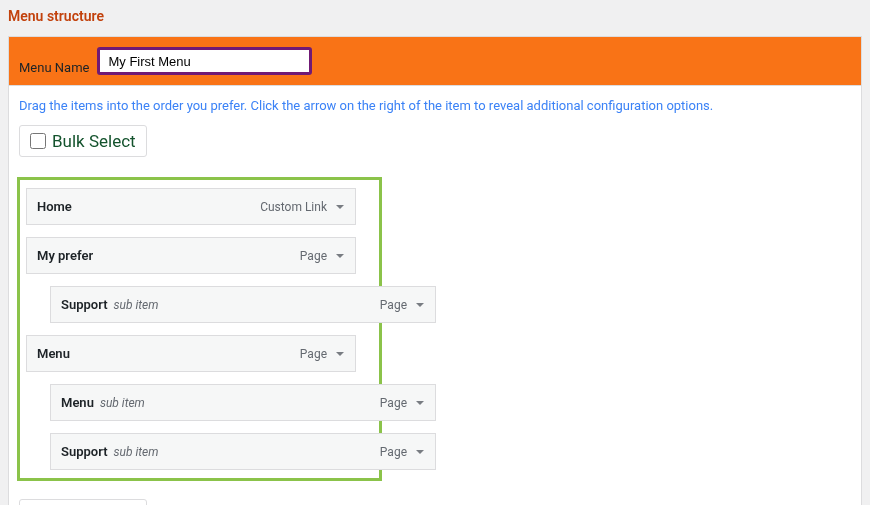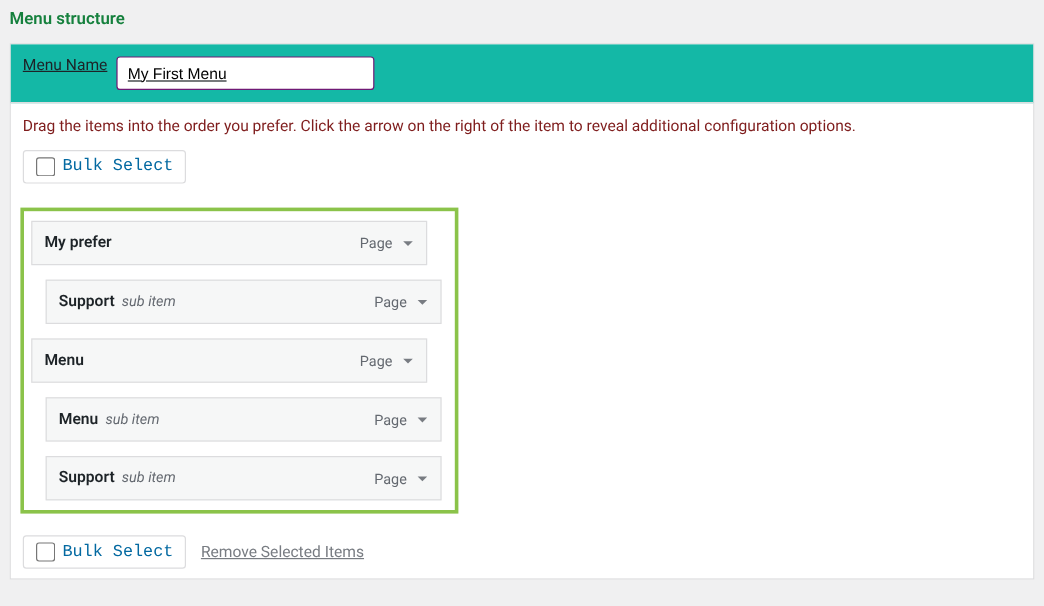--- a/index.html
+++ b/index.html
@@ -16,72 +16,70 @@
       height: 505px;
       padding: 8px;
     }
     .main-panel {
       background: #fff;
       border: 1px solid #dcdcde;
     }
     .section-heading {
       font-size: 14px;
       font-weight: 600;
-      color: #15803d;
+      color: #c2410c;
       margin-bottom: 8px;
       padding: 0 0 4px 0;
     }
     .menu-name-bar {
-      background: #14b8a6;
+      background: #f97316;
       border-bottom: 1px solid #dcdcde;
       padding: 10px 10px;
       display: flex;
-      align-items: flex-start;
+      align-items: flex-end;
       gap: 8px;
-      text-decoration: underline;
     }
     .menu-name-label {
       font-size: 13px;
       color: #1d2327;
     }
     .menu-name-input {
       padding: 4px 8px;
-      border: 1px solid #701a75;
+      border: 3px solid #701a75;
       border-radius: 3px;
       font-size: 13px;
       width: 215px;
       height: 28px;
       background: #fff;
     }
     .instructions-area {
       padding: 12px 10px 10px 10px;
     }
     .instructions-text {
       font-size: 13px;
-      color: #7f1d1d;
+      color: #3b82f6;
       margin-bottom: 12px;
     }
     .bulk-select-wrap {
       display: inline-flex;
       align-items: center;
       gap: 6px;
       border: 1px solid #dcdcde;
       border-radius: 3px;
       padding: 5px 10px;
       background: #fff;
     }
     .bulk-checkbox {
       width: 16px;
       height: 16px;
       cursor: pointer;
     }
     .bulk-label {
-      font-size: 14px;
-      color: #0369a1;
-      font-family: Liberation Mono, monospace;
+      font-size: 17px;
+      color: #14532d;
     }
     .items-highlight {
       margin: 10px 8px 10px 8px;
       border: 3px solid #8bc34a;
       padding: 8px 6px;
       width: 365px;
     }
     .menu-item-row {
       display: flex;
       align-items: center;
@@ -92,22 +90,22 @@
       cursor: move;
     }
     .menu-item-row:last-child {
       margin-bottom: 0;
     }
     .menu-item-row.depth-0 {
       margin-left: 0;
       width: 330px;
     }
     .menu-item-row.depth-1 {
-      margin-left: 12px;
-      width: 330px;
+      margin-left: 24px;
+      width: 386px;
       align-items: center;
     }
     .item-title {
       font-weight: 600;
       font-size: 13px;
       color: #1d2327;
     }
     .sub-item-hint {
       font-style: italic;
       color: #646970;
@@ -157,20 +155,31 @@
     <p class="instructions-text">Drag the items into the order you prefer. Click the arrow on the right of the item to reveal additional configuration options.</p>
     <label class="bulk-select-wrap">
       <input type="checkbox" class="bulk-checkbox" style="">
       <span class="bulk-label">Bulk Select</span>
     </label>
   </div>
 
   <div class="items-highlight">
     <div id="menu-items-container">
         <div class="menu-item-row depth-0">
+          <span><span class="item-title">Home</span></span>
+          <span class="item-type-wrap">
+            <span class="item-type">Custom Link</span>
+            <span class="expand-icon">
+              <svg width="10" height="10" viewBox="0 0 10 10">
+                <path d="M1 3 L5 7 L9 3 Z" fill="#787c82"></path>
+              </svg>
+            </span>
+          </span>
+        </div>
+        <div class="menu-item-row depth-0">
           <span><span class="item-title">My prefer</span></span>
           <span class="item-type-wrap">
             <span class="item-type">Page</span>
             <span class="expand-icon">
               <svg width="10" height="10" viewBox="0 0 10 10">
                 <path d="M1 3 L5 7 L9 3 Z" fill="#787c82"></path>
               </svg>
             </span>
           </span>
         </div>

